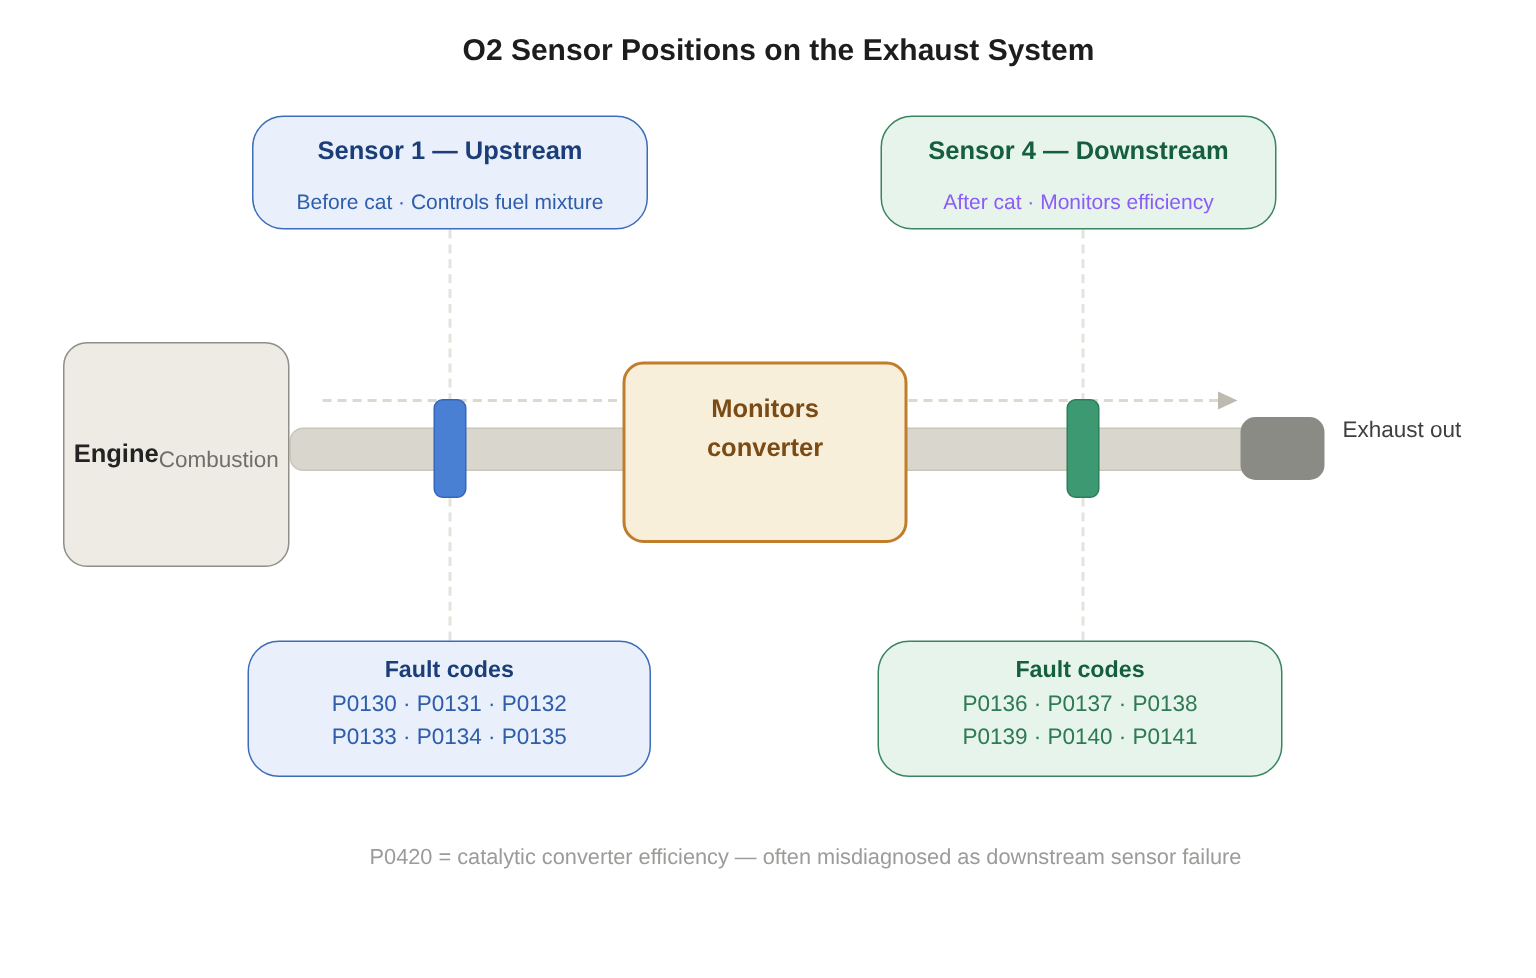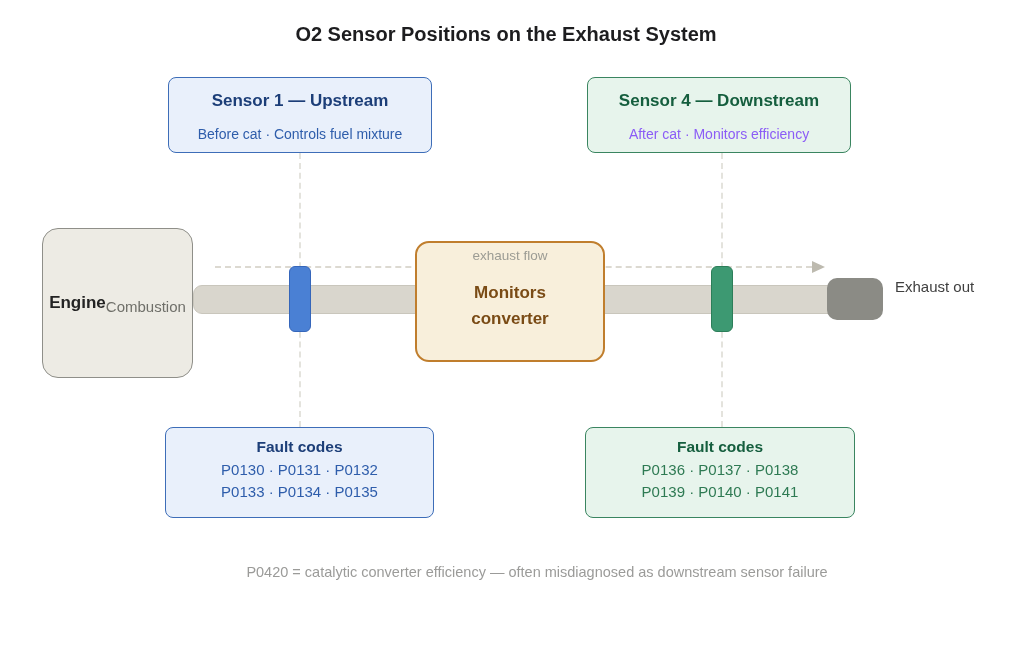--- a/index.html
+++ b/index.html
@@ -10,32 +10,32 @@
     position: relative;
     width: 1024px;
     height: 652px;
     background: #ffffff;
     overflow: hidden;
   }
 
   .diagram-title {
     position: absolute;
     top: 23px;
-    left: 506px;
+    left: 519px;
     transform: translateX(-50%);
     font-size: 20px;
     font-weight: 700;
     color: #1d1d1f;
     white-space: nowrap;
   }
 
   
   .card {
     position: absolute;
-    border-radius: 8px;
+    border-radius: 21px;
     text-align: center;
     z-index: 3;
   }
   .card.blue  { background: #e9f0fb; border: 1.5px solid #3d6db8; }
   .card.green { background: #e7f4ec; border: 1.5px solid #3a8560; }
 
   .sensor-card { width: 264px; height: 76px; top: 77px; padding-top: 13px; }
   #sensor1-card { left: 168px; }
   #sensor2-card { left: 587px; }
 
@@ -204,21 +204,20 @@
   </div>
 
   <div class="engine-box">
     <div class="engine-title">Engine</div>
     <div class="engine-sub">Combustion</div>
   </div>
 
   <div class="pipe"></div>
 
   <div class="cat-box">
-    <div class="flow-label">exhaust flow</div>
     <div class="cat-label">Monitors converter</div>
   </div>
 
   <div class="sensor-marker" id="marker-upstream"></div>
   <div class="sensor-marker" id="marker-downstream"></div>
 
   <div class="exhaust-tip"></div>
   <div class="exhaust-label">Exhaust out</div>
 
   <div class="card blue fault-card" id="fault-upstream">

